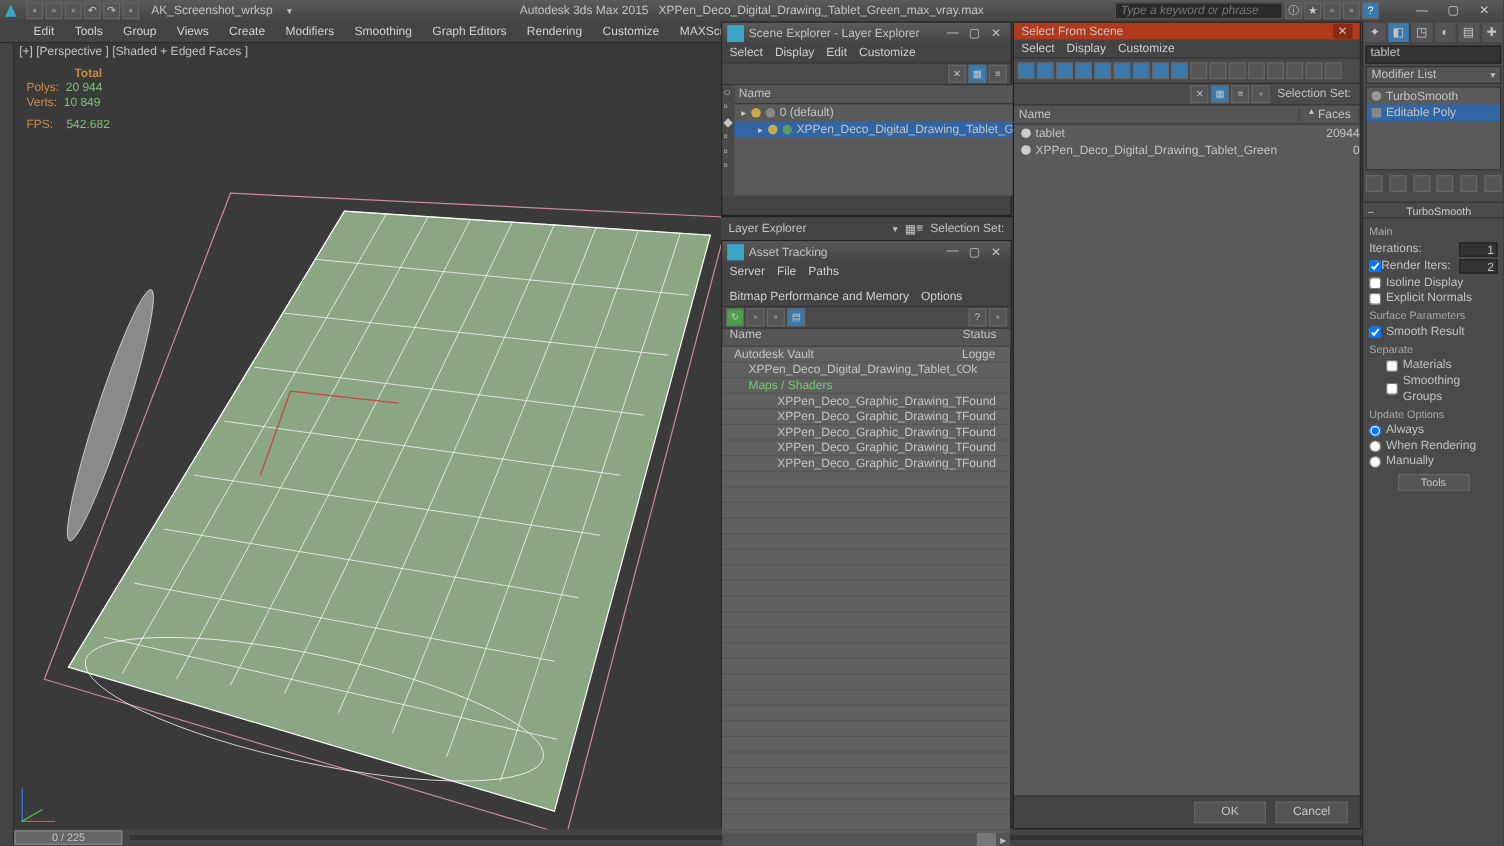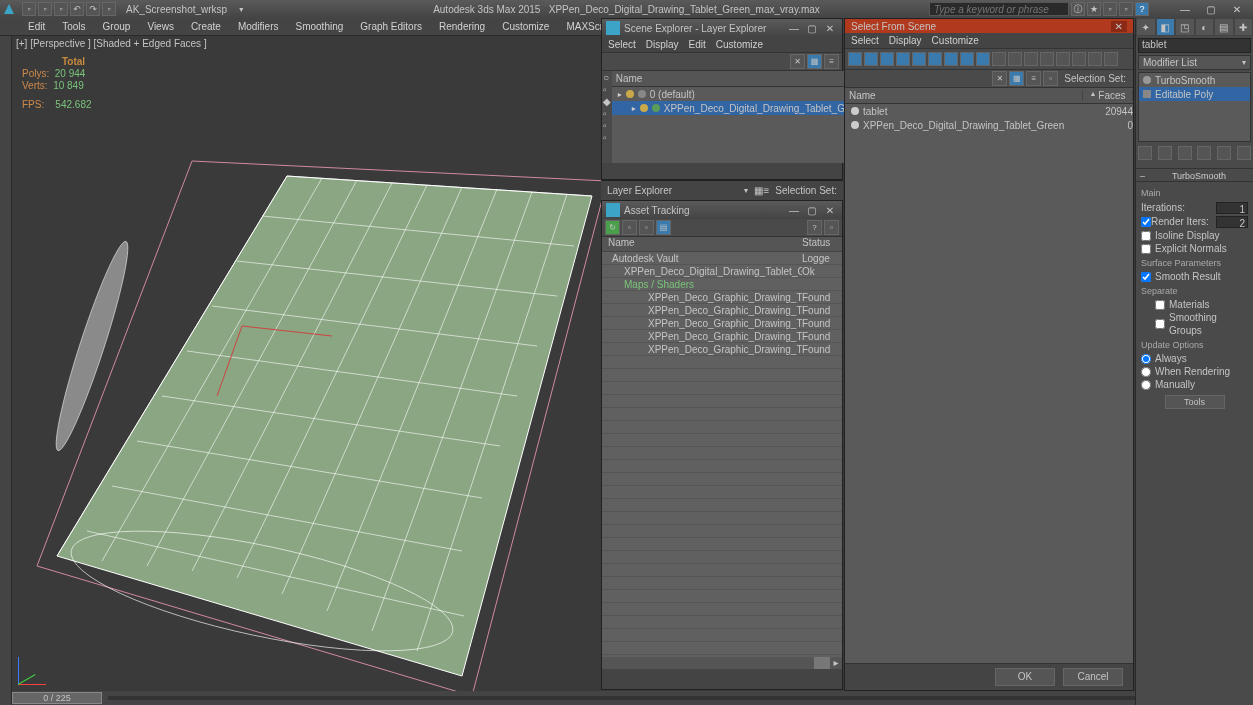--- a/index.html
+++ b/index.html
@@ -270,20 +270,27 @@
 <div class="panel" style="top:200px; left:601px; width:242px; height:490px">
   <div class="ptitle">
     <div class="ico"></div>
     <span>Asset Tracking</span>
     <div class="close">
         <span>—</span>
         <span>▢</span>
         <span>✕</span>
       </div>
   </div>
+  <div class="pmenubar" style="flex-wrap:wrap; height:auto; padding:2px 6px">
+    <span>Server</span>
+    <span>File</span>
+    <span>Paths</span>
+    <span>Bitmap Performance and Memory</span>
+    <span>Options</span>
+  </div>
   <div class="ptoolbar">
     <div class="tb" style="background:#4aa04a">↻</div>
     <div class="tb">▫</div>
     <div class="tb">▫</div>
     <div class="tb on">▤</div>
     <div style="flex:1"></div>
     <div class="tb">?</div>
     <div class="tb">▫</div>
   </div>
   <div class="ahead">

